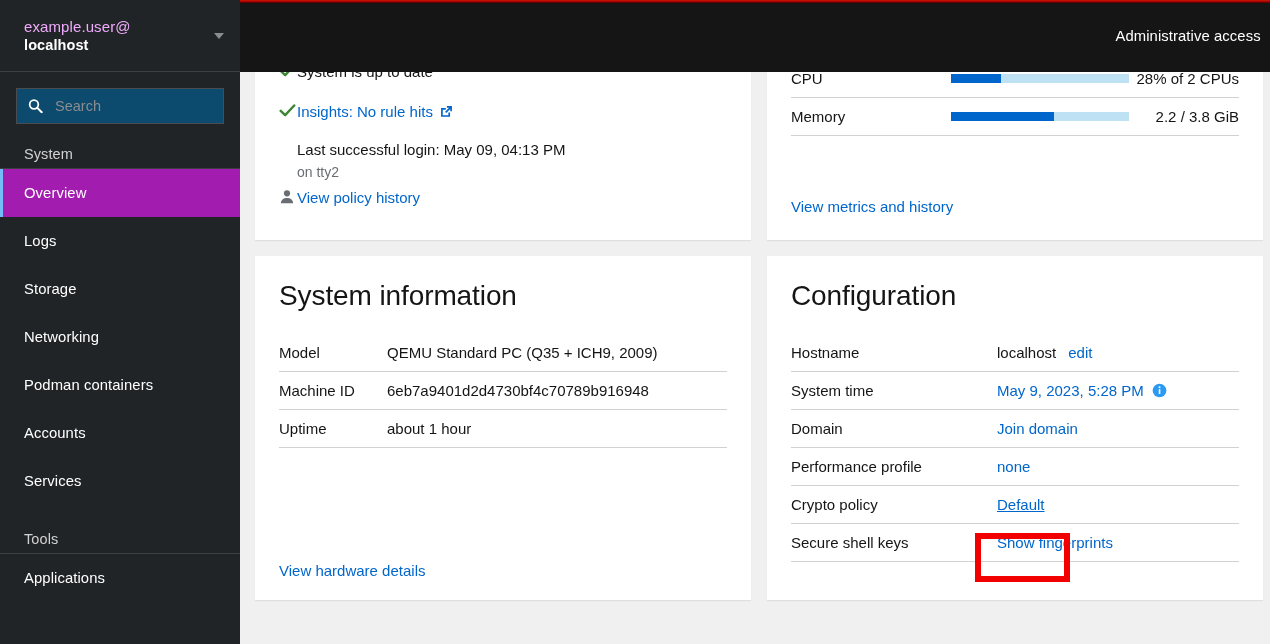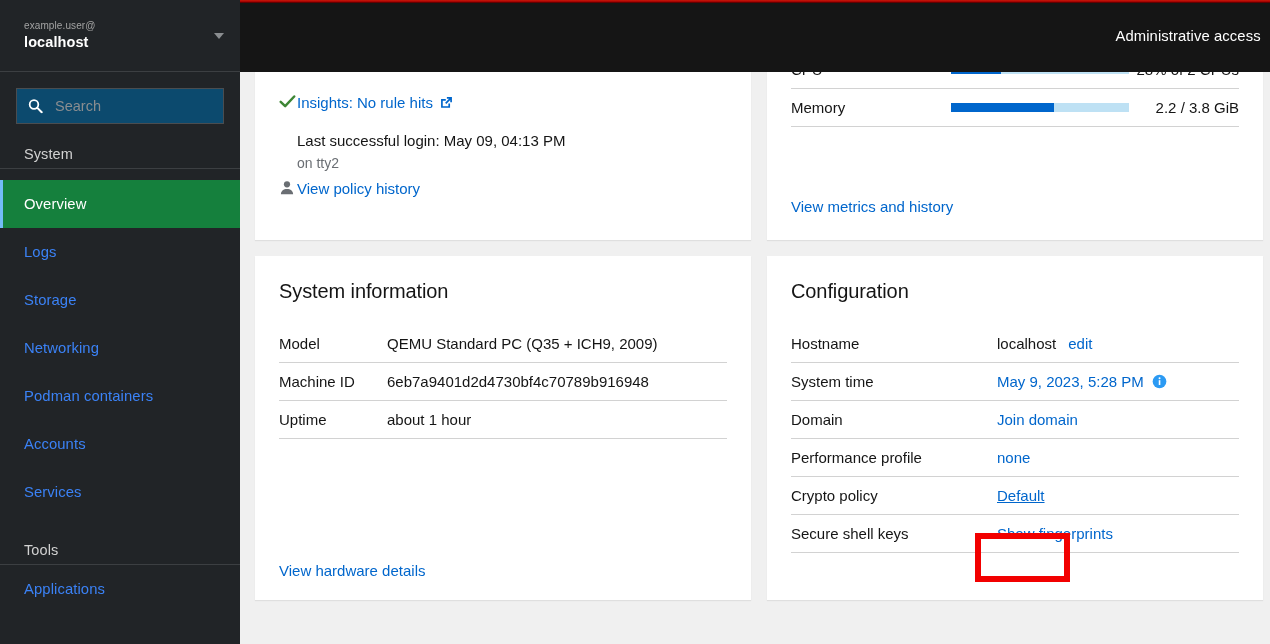--- a/index.html
+++ b/index.html
@@ -22,21 +22,21 @@
   .sb-header {
     height: 72px;
     background: #212427;
     border-bottom: 1px solid #3c3f42;
     display: flex; align-items: center;
     padding: 0 16px 0 24px;
     position: relative;
     cursor: pointer;
   }
   .sb-user { line-height: 1.28; }
-  .sb-user .u1 { font-size: 10px; color: #a3a3a3; font-weight: 400; letter-spacing: .1px;}
+  .sb-user .u1 { font-size: 15px; color: #f0abfc; font-weight: 400; letter-spacing: .1px;}
   .sb-user .u2 { font-size: 14.5px; color: #ffffff; font-weight: 700; letter-spacing: .1px;}
   .sb-caret {
     position: absolute; right: 16px; top: 50%; transform: translateY(-50%);
     width: 0; height: 0;
     border-left: 5px solid transparent;
     border-right: 5px solid transparent;
     border-top: 6px solid #8a8d90;
   }
   .sb-searchwrap { padding: 16px; }
   .sb-search {
@@ -65,29 +65,28 @@
     font-size: 14.5px; color: #d2d2d2;
     padding: 6px 0 6px 24px;
     letter-spacing: .1px;
   }
   .sb-sep { height: 1px; background: #3c3f42; }
   .sb-item {
     height: 48px;
     display: flex; align-items: center;
     padding-left: 24px;
     font-size: 14.8px;
-    color: #3b82f6;
+    color: #ffffff;
     cursor: pointer;
     position: relative;
     letter-spacing: .1px;
   }
   .sb-item.active {
-    background: #15803d;
+    background: #a21caf;
     color: #ffffff;
-    margin-top: 11px;
   }
   .sb-item.active::before {
     content: "";
     position: absolute; left: 0; top: 0; bottom: 0;
     width: 3px; background: #73bcf7;
   }
 
   
   .topbar {
     position: absolute; left: 240px; top: 0;
@@ -134,21 +133,21 @@
   }
   .row { display: flex; gap: 16px; margin-bottom: 16px; }
   .card {
     width: 496px;
     background: #ffffff;
     box-shadow: 0 1px 1px rgba(3,3,3,.07);
     padding: 24px;
     position: relative;
   }
   .card-title {
-    font-size: 20px;
+    font-size: 28px;
     font-weight: 400;
     color: #151515;
     letter-spacing: -.1px;
     margin-bottom: 22px;
   }
   .card.health { height: 258px; }
   .card.usage { height: 258px; }
   .card.sysinfo { height: 344px; }
   .card.config { height: 344px; }
 

